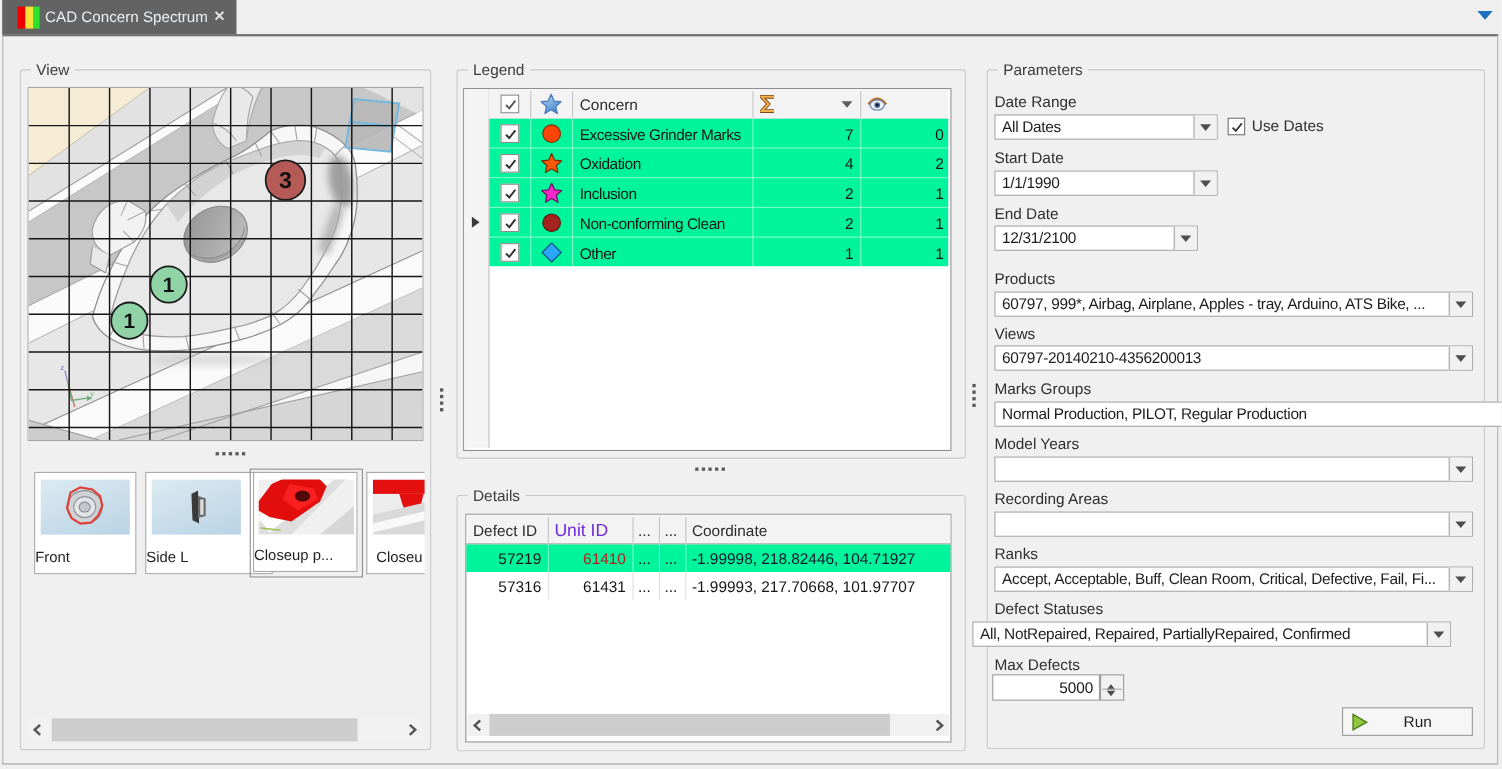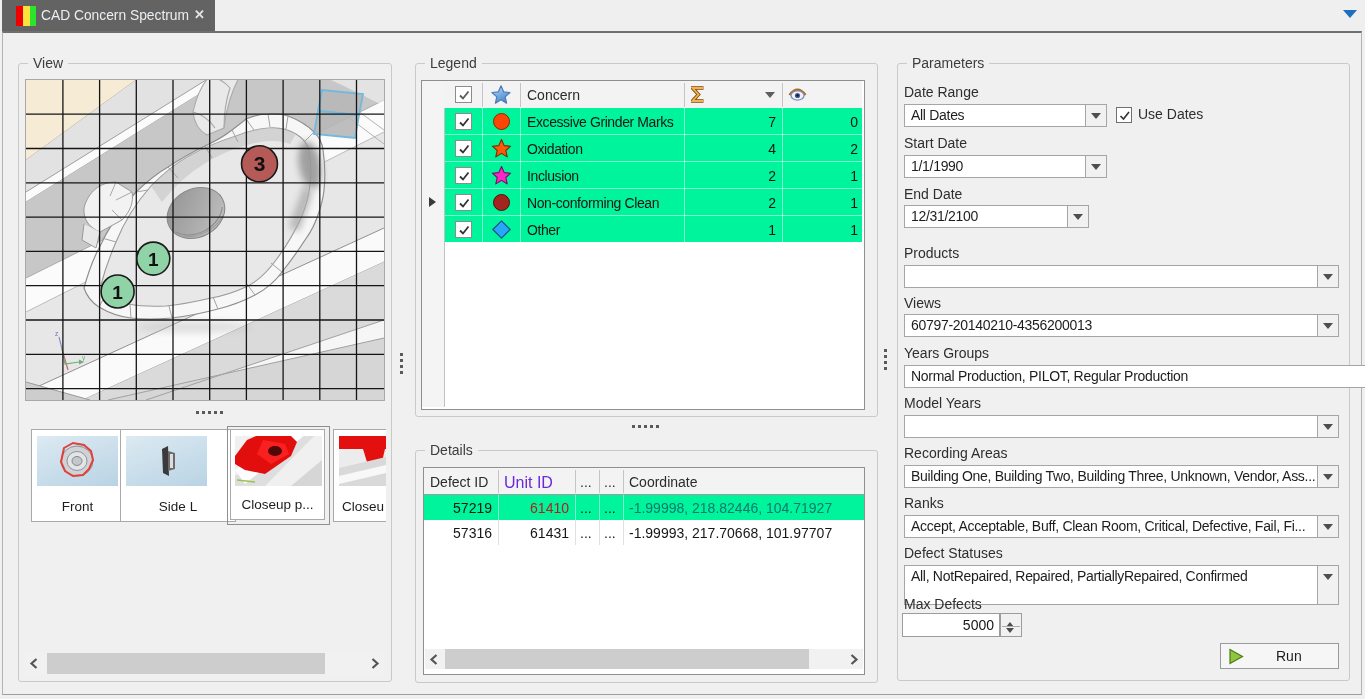--- a/index.html
+++ b/index.html
@@ -12,21 +12,21 @@
 .combo .btn:after{content:"";position:absolute;left:5px;top:8px;border:5px solid transparent;border-top:6px solid #4e4e4e}
 .cb{position:absolute;background:#fff;border:1px solid #8c8c8c;box-sizing:border-box}
 .cb svg{position:absolute;left:1px;top:1px}
 .hdrow{position:absolute;background:#f3f3f3}
 .gcell{position:absolute;background:#00f49b}
 .dots-h span{display:inline-block;width:3px;height:3px;background:#5a5a5a;margin-right:3px;vertical-align:top}
 .dots-v span{display:block;width:3px;height:3px;background:#5a5a5a;margin-bottom:3px}
 .sb{position:absolute;background:#f1f1f1}
 .sb .th{position:absolute;top:0;bottom:0;background:#cdcdcd}
 .thumb{position:absolute;background:#fff;border:1px solid #a9a9a9;box-sizing:border-box}
-.thumb .cap{position:absolute;left:0;right:0;bottom:7px;text-align:center;font-size:13.5px;color:#1d1d1d;white-space:nowrap;overflow:hidden}
+.thumb .cap{position:absolute;left:0;right:0;bottom:7px;text-align:left;font-size:13.5px;color:#1d1d1d;white-space:nowrap;overflow:hidden}
 .thumb .im{position:absolute;left:5px;top:6px;width:81px;height:50px;background:linear-gradient(160deg,#dceaf2,#b9d3e4)}
 </style></head><body>
 
 <div class="abs" style="left:0;top:0;width:1365px;height:31px;background:#efefef"></div>
 <div class="abs" style="left:2px;top:0;width:213px;height:31px;background:#636363"></div>
 <div class="abs" style="left:16px;top:6px;width:20px;height:20px">
   <div class="abs" style="left:0;top:0;width:7px;height:20px;background:#ee0000"></div>
   <div class="abs" style="left:7px;top:0;width:7px;height:20px;background:#f8e23b"></div>
   <div class="abs" style="left:14px;top:0;width:6px;height:20px;background:#2ce42c"></div>
 </div>
@@ -189,21 +189,21 @@
 
 <div class="thumb" style="left:31px;top:429px;width:93px;height:93px">
   <div class="im"><svg width="81" height="50">
     <ellipse cx="40" cy="25" rx="16" ry="15" fill="#cfd3d6" stroke="#8b8f94"></ellipse>
     <ellipse cx="40" cy="25" rx="10" ry="9.5" fill="#e2e5e8" stroke="#90949a"></ellipse>
     <ellipse cx="40" cy="25" rx="5" ry="4.5" fill="#c4c8cc" stroke="#888"></ellipse>
     <path d="M27 12 L36 7 L47 9 L54 15 L56 24 L52 33 L46 39 L36 40 L28 35 L24 26 Z" fill="none" stroke="#e04038" stroke-width="2"></path>
   </svg></div>
   <div class="cap">Front</div>
 </div>
-<div class="thumb" style="left:120px;top:429px;width:116px;height:93px">
+<div class="thumb" style="left:132px;top:429px;width:116px;height:93px">
   <div class="im"><svg width="81" height="50">
     <path d="M36 13 L42 10 L43 40 L37 37 Z" fill="#3a3a3a"></path>
     <path d="M42 15 L49 17 L49 33 L42 35 Z" fill="#6b6b6b"></path>
     <path d="M44 18 L47 18 L47 32 L44 32 Z" fill="#ddd"></path>
   </svg></div>
   <div class="cap">Side L</div>
 </div>
 <div class="abs" style="left:227px;top:426px;width:101px;height:97px;border:1px solid #8f8f8f"></div>
 <div class="thumb" style="left:230px;top:429px;width:95px;height:91px">
   <div class="im" style="background:#f5f5f5;left:4px"><svg width="87" height="50">
@@ -382,21 +382,21 @@
 
   <div class="gcell" style="left:0;top:27px;width:440px;height:25px"></div>
   <div class="abs" style="left:74px;top:27px;width:1px;height:25px;background:rgba(255,255,255,.5)"></div>
   <div class="abs" style="left:151px;top:27px;width:1px;height:25px;background:rgba(255,255,255,.5)"></div>
   <div class="abs" style="left:175px;top:27px;width:1px;height:25px;background:rgba(255,255,255,.5)"></div>
   <div class="abs" style="left:199px;top:27px;width:1px;height:25px;background:rgba(255,255,255,.5)"></div>
   <div class="abs" style="left:0;top:32px;width:68px;text-align:right;font-size:14px;color:#161616">57219</div>
   <div class="abs" style="left:74px;top:32px;width:71px;text-align:right;font-size:14px;color:#b91c1c">61410</div>
   <div class="abs" style="left:156px;top:32px;font-size:14px;color:#161616">...</div>
   <div class="abs" style="left:180px;top:32px;font-size:14px;color:#161616">...</div>
-  <div class="abs" style="left:205px;top:32px;font-size:14px;color:#0f766e">-1.99998, 218.82446, 104.71927</div>
+  <div class="abs" style="left:205px;top:32px;font-size:14px;color:#0f172a">-1.99998, 218.82446, 104.71927</div>
 
   <div class="abs" style="left:74px;top:52px;width:1px;height:25px;background:#e0e0e0"></div>
   <div class="abs" style="left:151px;top:52px;width:1px;height:25px;background:#e0e0e0"></div>
   <div class="abs" style="left:175px;top:52px;width:1px;height:25px;background:#e0e0e0"></div>
   <div class="abs" style="left:199px;top:52px;width:1px;height:25px;background:#e0e0e0"></div>
   <div class="abs" style="left:0;top:57px;width:68px;text-align:right;font-size:14px;color:#161616">57316</div>
   <div class="abs" style="left:74px;top:57px;width:71px;text-align:right;font-size:14px;color:#161616">61431</div>
   <div class="abs" style="left:156px;top:57px;font-size:14px;color:#161616">...</div>
   <div class="abs" style="left:180px;top:57px;font-size:14px;color:#161616">...</div>
   <div class="abs" style="left:205px;top:57px;font-size:14px;color:#161616">-1.99993, 217.70668, 101.97707</div>
@@ -431,48 +431,48 @@
     <div class="txt">1/1/1990</div>
     <div class="btn"></div>
   </div>
 <div class="lbl" style="left:904px;top:186px">End Date</div>
 <div class="combo" style="left:904px;top:205px;width:185px;height:23px">
     <div class="txt">12/31/2100</div>
     <div class="btn"></div>
   </div>
 <div class="lbl" style="left:904px;top:245px">Products</div>
 <div class="combo" style="left:904px;top:265px;width:435px;height:23px">
+    <div class="txt">60797, 999*, Airbag, Airplane, Apples - tray, Arduino, ATS Bike, ...</div>
     <div class="btn"></div>
   </div>
 <div class="lbl" style="left:904px;top:295px">Views</div>
 <div class="combo" style="left:904px;top:314px;width:435px;height:23px">
     <div class="txt">60797-20140210-4356200013</div>
     <div class="btn"></div>
   </div>
-<div class="lbl" style="left:904px;top:345px">Years Groups</div>
+<div class="lbl" style="left:904px;top:345px">Marks Groups</div>
 <div class="combo" style="left:904px;top:365px;width:503px;height:23px">
     <div class="txt">Normal Production, PILOT, Regular Production</div>
     <div class="btn"></div>
   </div>
 <div class="lbl" style="left:904px;top:395px">Model Years</div>
 <div class="combo" style="left:904px;top:415px;width:435px;height:23px">
     <div class="btn"></div>
   </div>
 <div class="lbl" style="left:904px;top:445px">Recording Areas</div>
 <div class="combo" style="left:904px;top:465px;width:435px;height:23px">
-    <div class="txt">Building One, Building Two, Building Three, Unknown, Vendor, Ass...</div>
     <div class="btn"></div>
   </div>
 <div class="lbl" style="left:904px;top:495px">Ranks</div>
 <div class="combo" style="left:904px;top:515px;width:435px;height:23px">
     <div class="txt">Accept, Acceptable, Buff, Clean Room, Critical, Defective, Fail, Fi...</div>
     <div class="btn"></div>
   </div>
 <div class="lbl" style="left:904px;top:545px">Defect Statuses</div>
-<div class="combo" style="left:904px;top:565px;width:435px;height:40px">
+<div class="combo" style="left:884px;top:565px;width:435px;height:23px">
     <div class="txt">All, NotRepaired, Repaired, PartiallyRepaired, Confirmed</div>
     <div class="btn"></div>
   </div>
 <div class="lbl" style="left:904px;top:596px">Max Defects</div>
 <div class="abs" style="left:902px;top:613px;width:98px;height:24px;background:#fff;border:1px solid #9c9c9c;box-sizing:border-box">
   <div class="abs" style="right:5px;top:3px;font-size:14px;color:#161616">5000</div>
 </div>
 <div class="abs" style="left:1000px;top:613px;width:22px;height:24px;background:#f1f1f1;border:1px solid #9c9c9c;box-sizing:border-box">
   <div class="abs" style="left:5px;top:4px;width:0;height:0;border:4.5px solid transparent;border-bottom:5px solid #4e4e4e"></div>
   <div class="abs" style="left:1px;top:11.5px;width:18px;height:1px;background:#ababab"></div>

